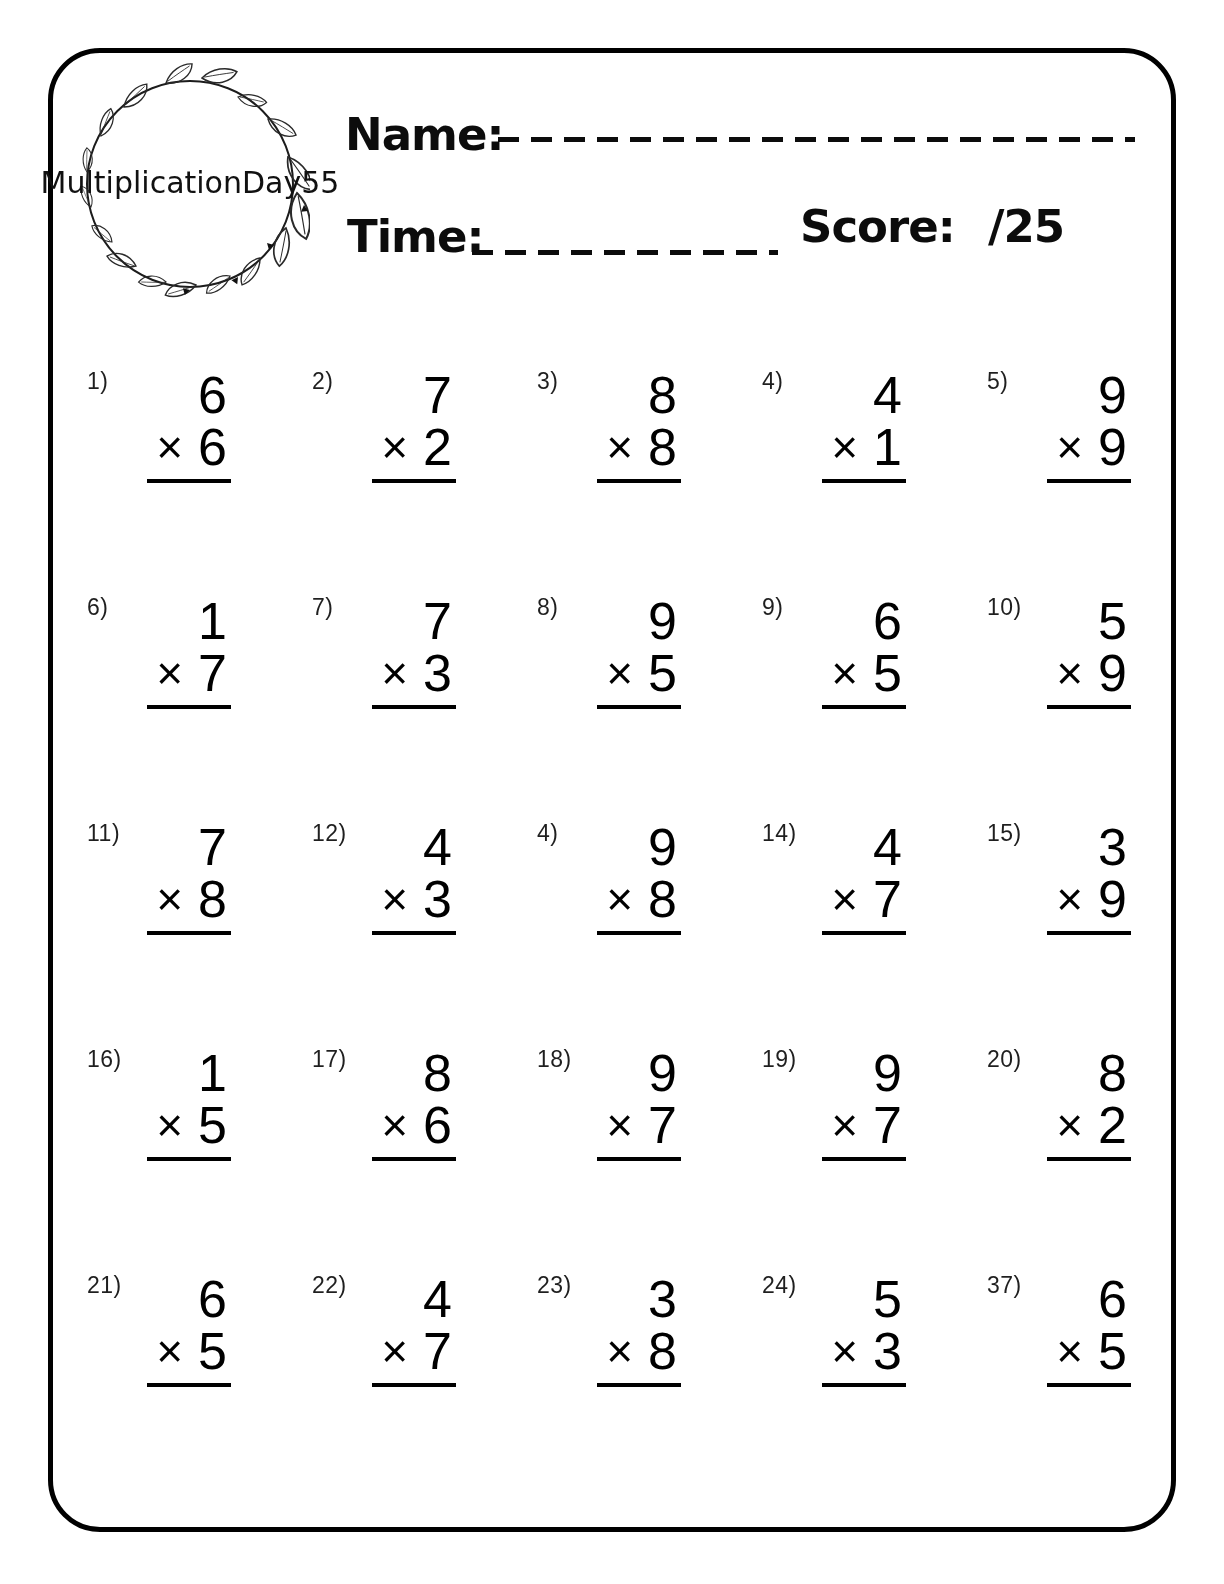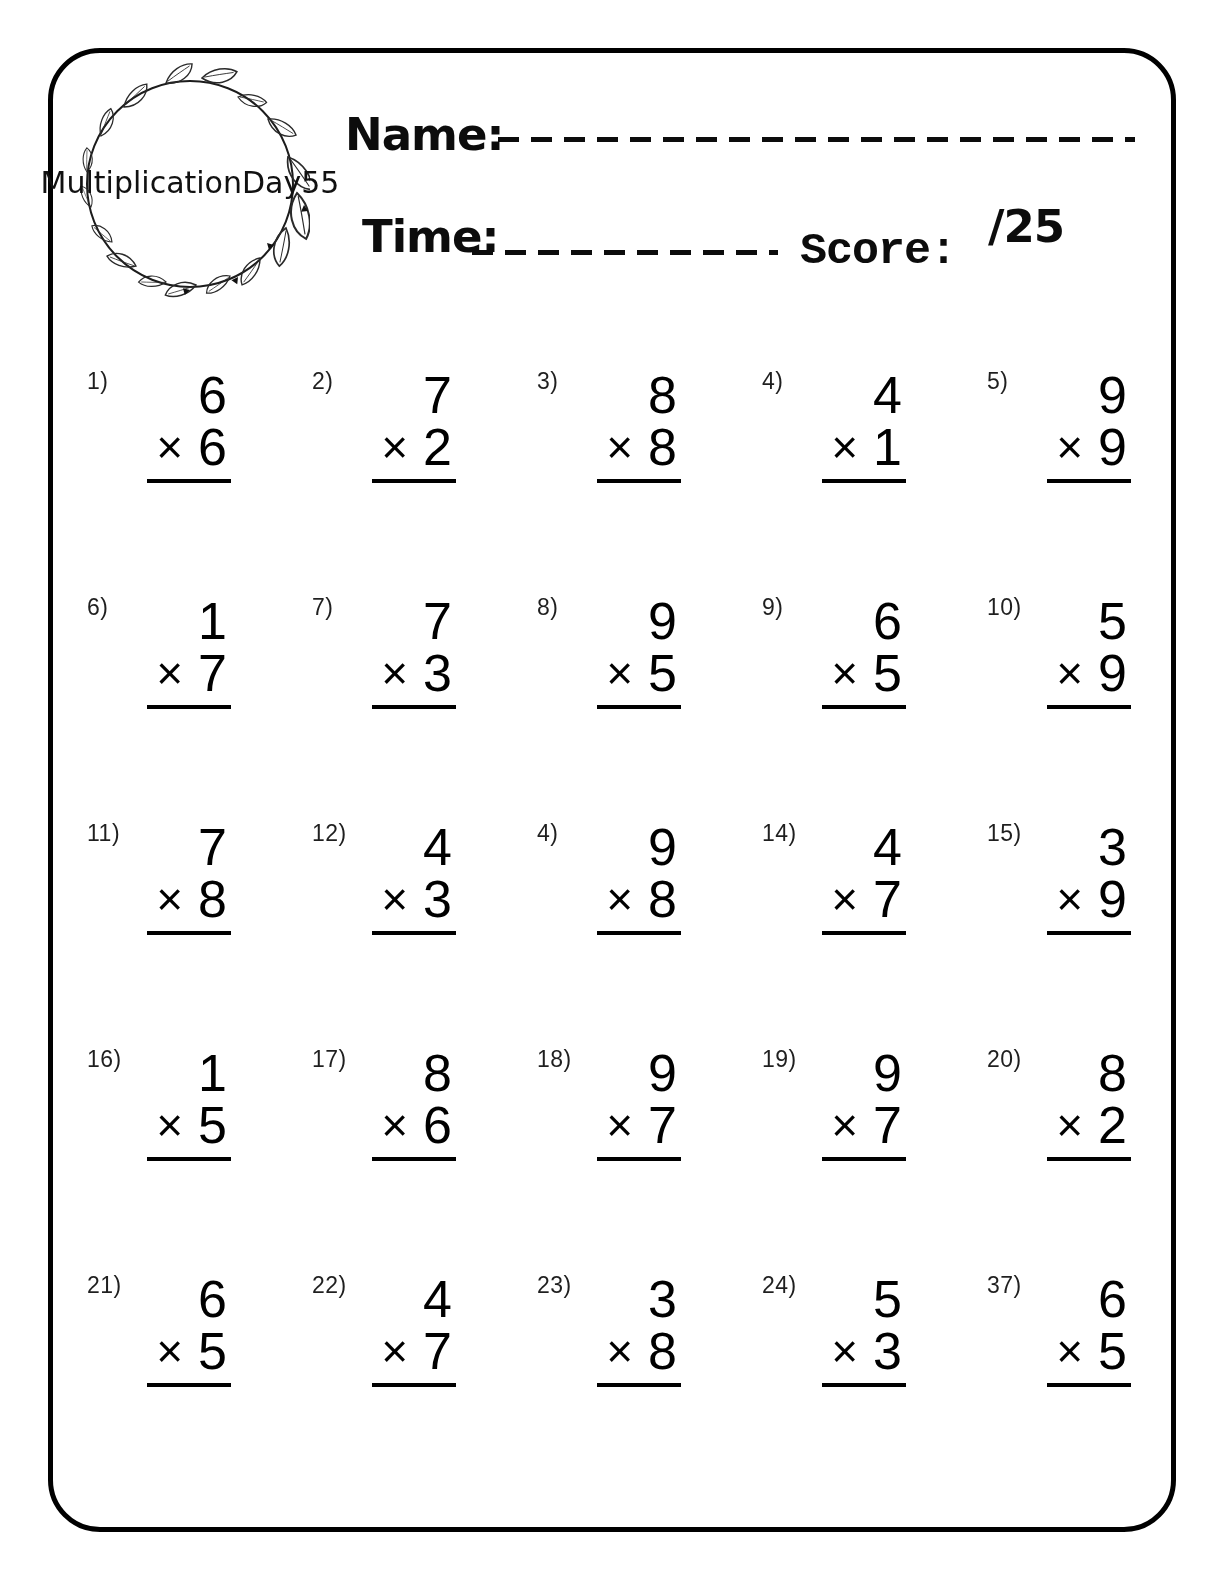--- a/index.html
+++ b/index.html
@@ -26,23 +26,23 @@
   .hlabel{
     position:absolute;font-family:"DejaVu Sans",sans-serif;
     font-weight:600;font-size:45px;color:#0c0c0c;letter-spacing:-1px;
   }
   .dashline{
     position:absolute;height:5px;
     background:repeating-linear-gradient(90deg,#0c0c0c 0 21px,transparent 21px 33px);
   }
   .name-label{left:345px;top:98px;margin-top:10px;}
   .name-line{left:498px;top:137px;width:637px;}
-  .time-label{left:362px;top:210px;}
+  .time-label{left:347px;top:210px;}
   .time-line{left:472px;top:250px;width:306px;}
-  .score-label{left:800px;top:226px;font-family:Liberation Mono, monospace;}
+  .score-label{left:800px;top:200px;}
   .score-value{left:988px;top:200px;}
   
   .problems{
     position:absolute;left:85px;top:362px;
     display:grid;grid-template-columns:repeat(5,225px);grid-auto-rows:226px;
   }
   .cell{position:relative;}
   .pnum{
     position:absolute;left:2px;top:6px;
     font-size:23px;color:#1f1f1f;letter-spacing:0.5px;

